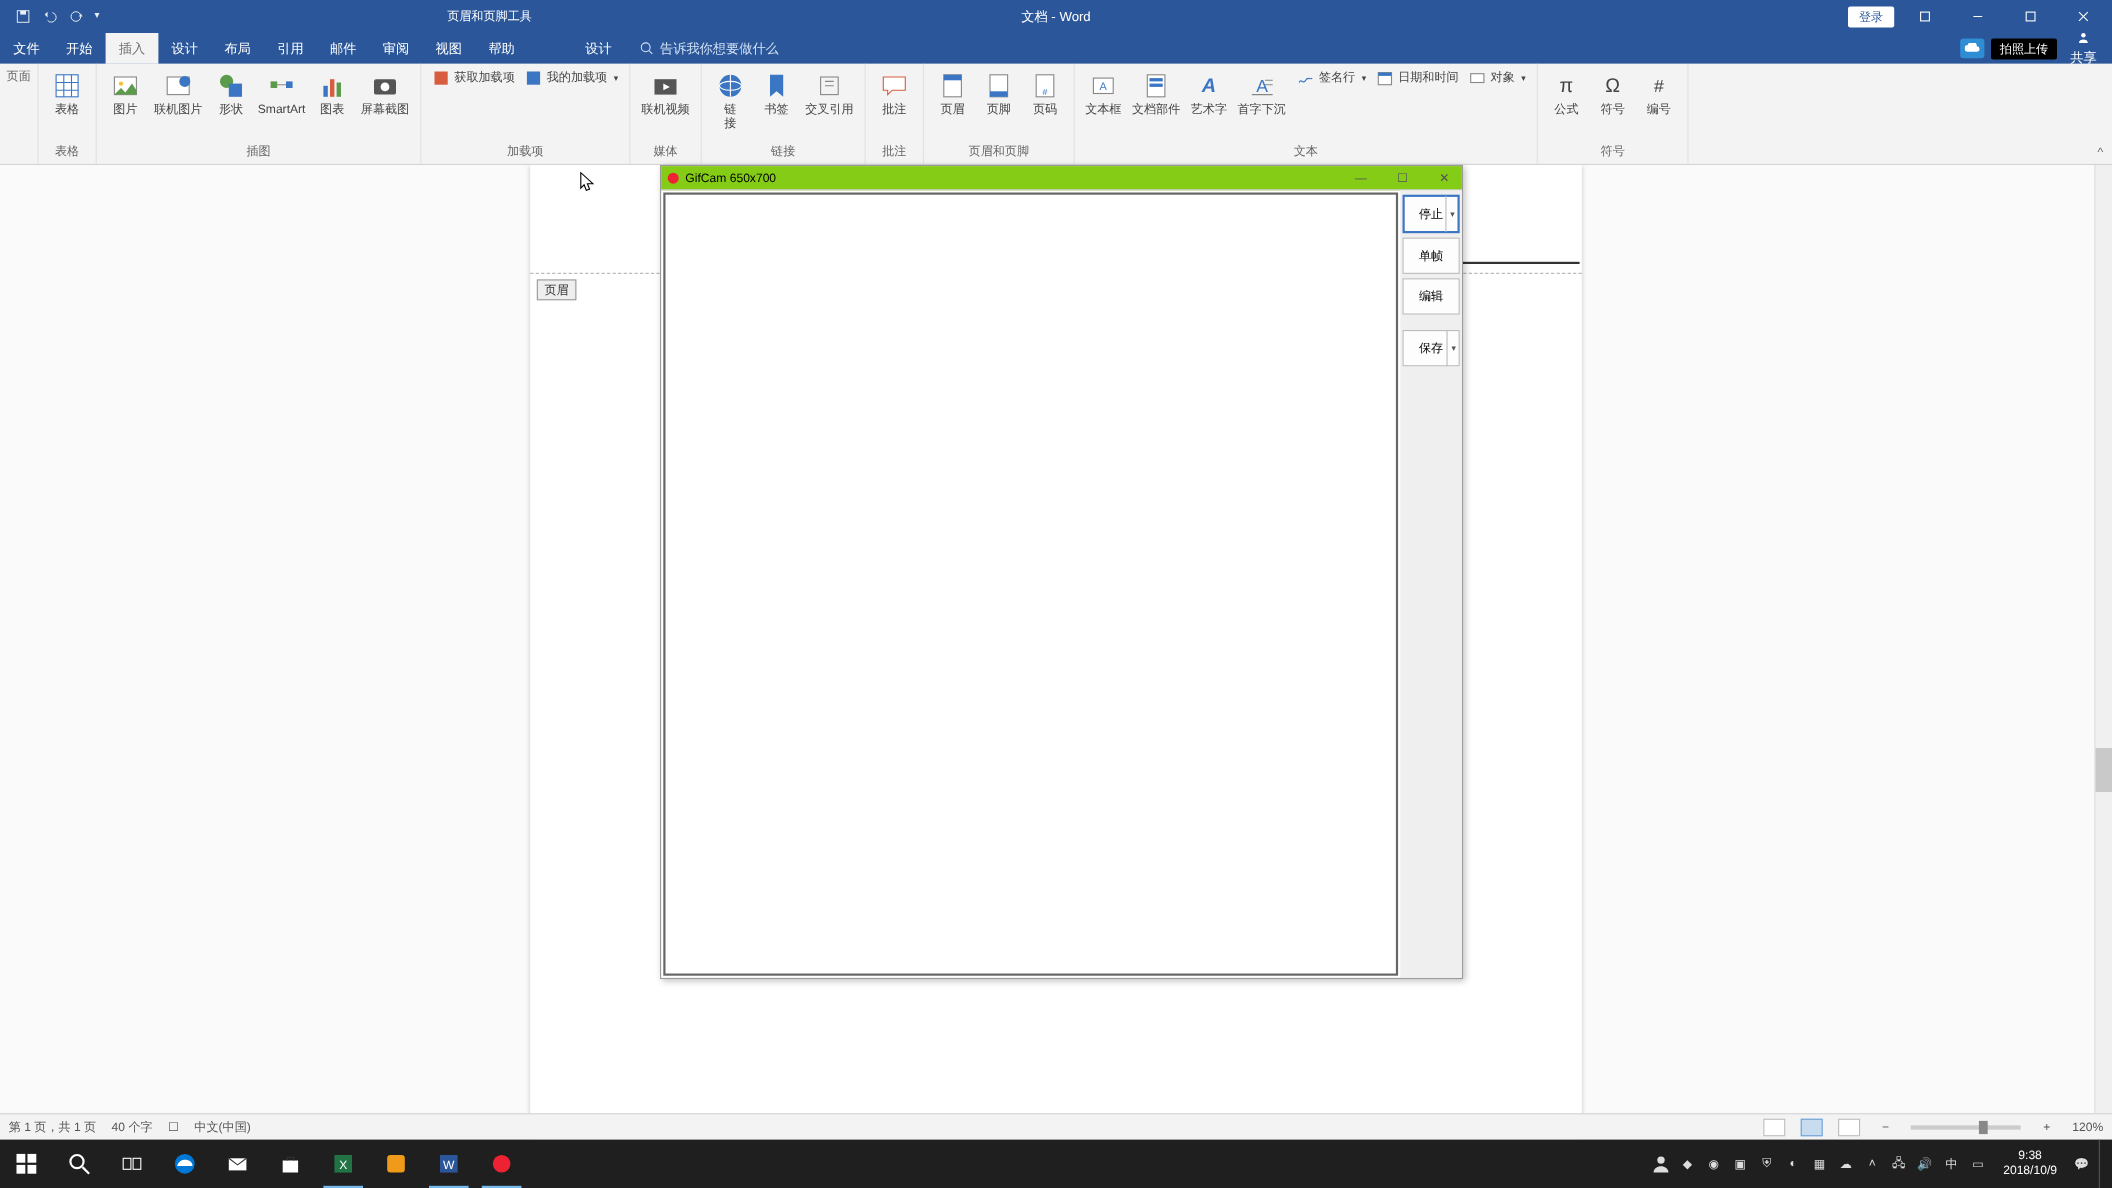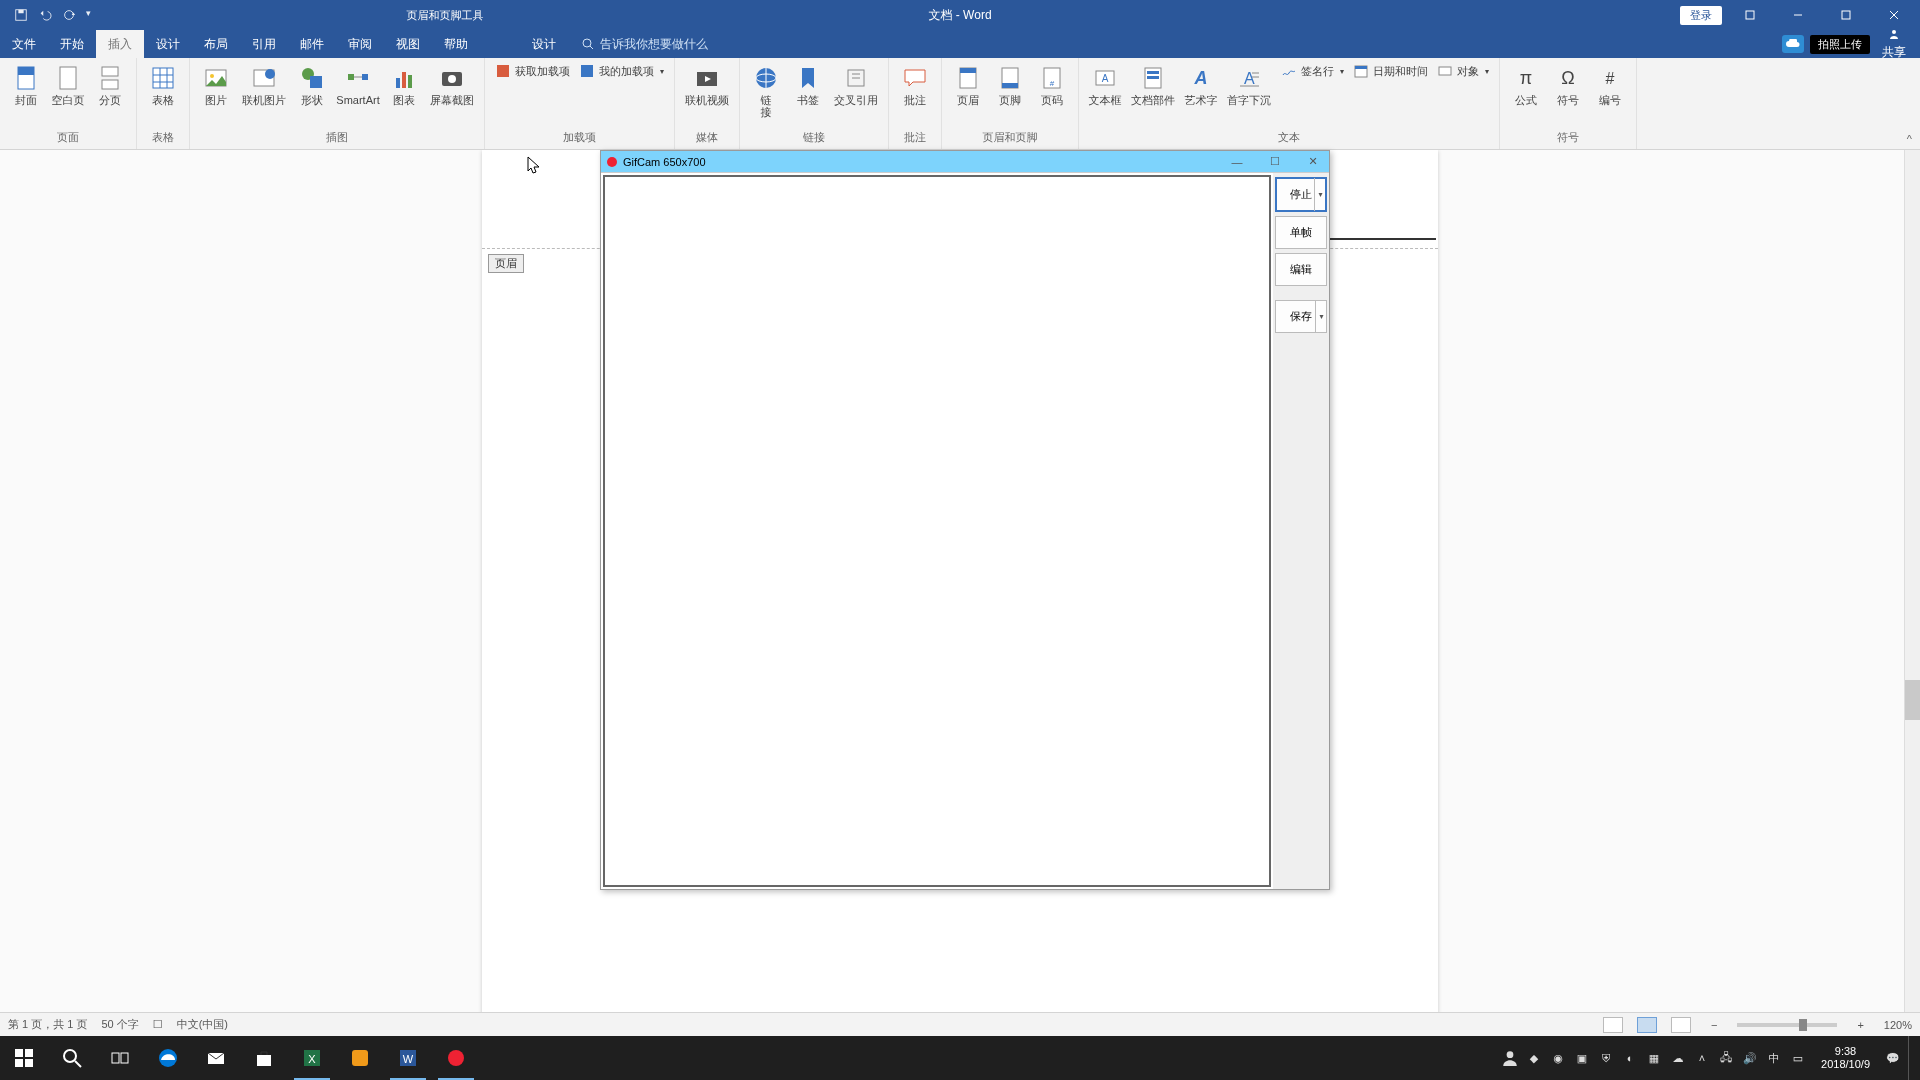--- a/index.html
+++ b/index.html
@@ -55,21 +55,21 @@
 .header-text { position:absolute; top:70px; left:146px; font-size:13px; color:#333; }
 .header-underline { position:absolute; top:88px; left:146px; right:2px; height:2px; background:#333; }
 .body-text { position:absolute; top:110px; left:146px; font-size:13px; color:#bfbfbf; line-height:22px; }
 
 
 .vscroll { position:absolute; right:0; top:0; bottom:0; width:16px; background:#f0f0f0; border-left:1px solid #ddd; }
 .vscroll .thumb { position:absolute; top:530px; width:100%; height:40px; background:#c9c9c9; }
 
 
 .gifcam { position:absolute; left:600px; top:150px; width:730px; height:740px; background:#fff; border:1px solid #9a9a9a; box-shadow:2px 2px 6px rgba(0,0,0,.25); display:flex; flex-direction:column; }
-.gifcam-title { height:22px; background:#7dd3fc; border-bottom:1px solid #ccc; display:flex; align-items:center; font-size:11px; padding-left:6px; gap:6px; }
+.gifcam-title { height:22px; background:#84cc16; border-bottom:1px solid #ccc; display:flex; align-items:center; font-size:11px; padding-left:6px; gap:6px; }
 .gifcam-title .dot { width:10px; height:10px; background:#e23; border-radius:50%; }
 .gifcam-title .spacer { flex:1; }
 .gifcam-title .wb { width:32px; text-align:center; cursor:pointer; color:#555; }
 .gifcam-body { flex:1; display:flex; }
 .gifcam-capture { flex:1; border:2px solid #666; margin:2px; background:transparent; }
 .gifcam-side { width:56px; background:#efefef; display:flex; flex-direction:column; gap:4px; padding:4px 2px; }
 .gbtn { background:#fdfdfd; border:1px solid #bbb; font-size:11px; padding:8px 2px; text-align:center; cursor:pointer; position:relative; }
 .gbtn.active { border:2px solid #3a76c4; }
 .gbtn .dd { position:absolute; right:-1px; top:-1px; bottom:-1px; width:12px; border-left:1px solid #bbb; display:flex; align-items:center; justify-content:center; font-size:8px; color:#555; }
 
@@ -179,48 +179,20 @@
           <path d="M2 11c0-2 2-3 4-3s4 1 4 3" fill="#fff"></path>
         </svg>
       <span>共享</span>
     </div>
   </div>
 </div>
 
 <div class="ribbon">
 
   <div class="group">
-    <div class="items">
-      <div class="rbtn">
-          <span class="ric">
-            <svg viewBox="0 0 28 28">
-              <rect x="6" y="3" width="16" height="22" fill="#fff" stroke="#3a76c4"></rect>
-              <rect x="6" y="3" width="16" height="8" fill="#3a76c4"></rect>
-            </svg>
-          </span>
-          <span class="rlb">封面</span>
-        </div>
-      <div class="rbtn">
-          <span class="ric">
-            <svg viewBox="0 0 28 28">
-              <rect x="6" y="3" width="16" height="22" fill="#fff" stroke="#888"></rect>
-            </svg>
-          </span>
-          <span class="rlb">空白页</span>
-        </div>
-      <div class="rbtn">
-          <span class="ric">
-            <svg viewBox="0 0 28 28">
-              <rect x="6" y="3" width="16" height="9" fill="#fff" stroke="#888"></rect>
-              <rect x="6" y="16" width="16" height="9" fill="#fff" stroke="#888"></rect>
-            </svg>
-          </span>
-          <span class="rlb">分页</span>
-        </div>
-    </div>
     <div class="glabel">页面</div>
   </div>
 
   <div class="group">
     <div class="items">
       <div class="rbtn">
           <span class="ric">
             <svg viewBox="0 0 28 28">
               <rect x="4" y="4" width="20" height="20" fill="#fff" stroke="#3a76c4"></rect>
               <line x1="4" y1="11" x2="24" y2="11" stroke="#3a76c4"></line>
@@ -569,21 +541,21 @@
 </div>
 
 <div class="cursor">
   <svg viewBox="0 0 14 20">
       <path d="M1 1l0 14 3-3 2 5 3-1-2-5h5z" fill="#fff" stroke="#000"></path>
     </svg>
 </div>
 
 <div class="status">
   <span>第 1 页，共 1 页</span>
-  <span>50 个字</span>
+  <span>40 个字</span>
   <span>☐</span>
   <span>中文(中国)</span>
   <span class="spacer"></span>
   <span class="viewbtn"></span>
   <span class="viewbtn active"></span>
   <span class="viewbtn"></span>
   <span style="padding:0 6px;cursor:pointer;">−</span>
   <span class="zoom-slider">
       <span class="knob"></span>
     </span>

